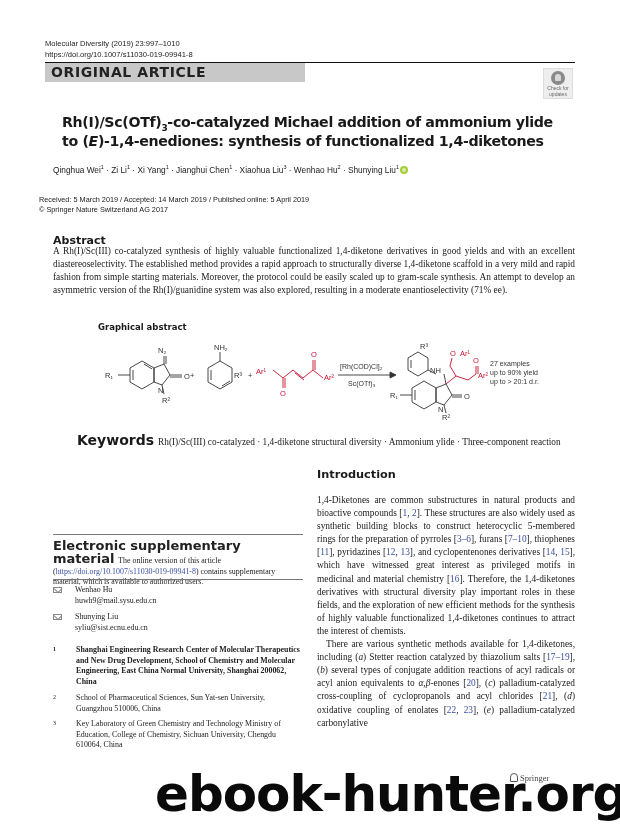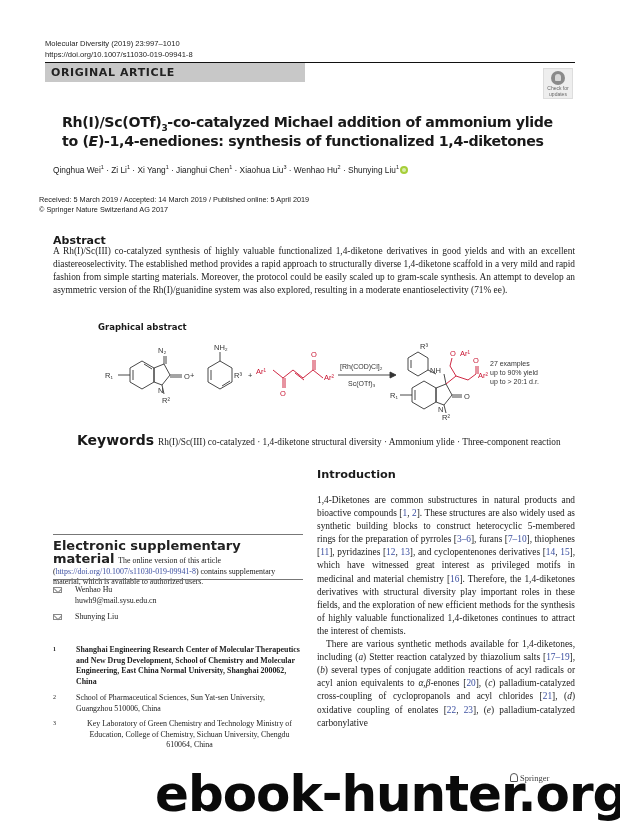--- a/index.html
+++ b/index.html
@@ -2,21 +2,21 @@
 <html><head>
 <meta charset="utf-8">
 <style>
   * { box-sizing: border-box; margin: 0; padding: 0; }
   html, body { width: 620px; height: 824px; background: #ffffff; overflow: hidden; }
   body { position: relative; font-family: "Liberation Serif", serif; color: #1a1a1a; }
   .abs { position: absolute; }
 
   .journal { left: 45px; top: 38px; font-size: 7.6px; line-height: 11px; color: #222; font-family: "Liberation Sans", sans-serif; }
   .top-rule { left: 45px; top: 62px; width: 530px; height: 1.2px; background: #111; }
-  .article-type { left: 45px; top: 63px; width: 260px; height: 19px; background: #c8c8c8; font-family: "DejaVu Sans", sans-serif; font-weight: bold; font-size: 11px; letter-spacing: 0.6px; color: #222; line-height: 19px; padding-left: 6px; }
+  .article-type { left: 45px; top: 63px; width: 260px; height: 19px; background: #c8c8c8; font-family: "DejaVu Sans", sans-serif; font-weight: bold; font-size: 14px; letter-spacing: 0.6px; color: #222; line-height: 19px; padding-left: 6px; }
   .check-badge { left: 543px; top: 68px; width: 30px; height: 31px; background: #eeeeee; border: 1px solid #dddddd; text-align: center; }
   .check-badge .circle { width: 14px; height: 14px; border-radius: 50%; background: #8a8a8a; margin: 2px auto 0; position: relative; }
   .check-badge .circle::after { content: ""; position: absolute; left: 4px; top: 3px; width: 6px; height: 7px; border-radius: 3px 3px 1px 1px; background: #d8d8d8; }
   .check-badge .txt { font-family: "Liberation Sans", sans-serif; font-size: 5px; line-height: 5.5px; color: #666; margin-top: 1px; }
 
   .title { left: 62px; top: 113px; width: 520px; font-family: "DejaVu Sans", sans-serif; font-weight: bold; font-size: 14.2px; line-height: 19px; color: #1a1a1a; letter-spacing: -0.35px; }
   .title sub { font-size: 9px; line-height: 0; }
   .title i { font-style: italic; }
 
   .authors { left: 53px; top: 164px; font-family: "Liberation Sans", sans-serif; font-size: 8.3px; color: #1a1a1a; white-space: nowrap; }
@@ -207,32 +207,33 @@
   <span class="env"></span>
   <div class="ctext">
     <div>Wenhao Hu</div>
     <div>huwh9@mail.sysu.edu.cn</div>
   </div>
 </div>
 <div class="abs contact" style="top:612px;">
   <span class="env"></span>
   <div class="ctext">
     <div>Shunying Liu</div>
+    <div>syliu@sist.ecnu.edu.cn</div>
   </div>
 </div>
 
 <div class="abs aff" style="top:645px;font-weight:bold;">
   <span class="num">1</span>
   <div class="atext">Shanghai Engineering Research Center of Molecular Therapeutics and New Drug Development, School of Chemistry and Molecular Engineering, East China Normal University, Shanghai 200062, China</div>
 </div>
 <div class="abs aff" style="top:693px;">
   <span class="num">2</span>
   <div class="atext">School of Pharmaceutical Sciences, Sun Yat-sen University, Guangzhou 510006, China</div>
 </div>
-<div class="abs aff" style="top:719px;text-align:center;">
+<div class="abs aff" style="top:719px;">
   <span class="num">3</span>
   <div class="atext">Key Laboratory of Green Chemistry and Technology Ministry of Education, College of Chemistry, Sichuan University, Chengdu 610064, China</div>
 </div>
 
 <div class="abs watermark">ebook-hunter.org</div>
 <div class="abs springer">
   <span class="springer-icon"></span><span>Springer</span>
 </div>
 
 </body></html>

